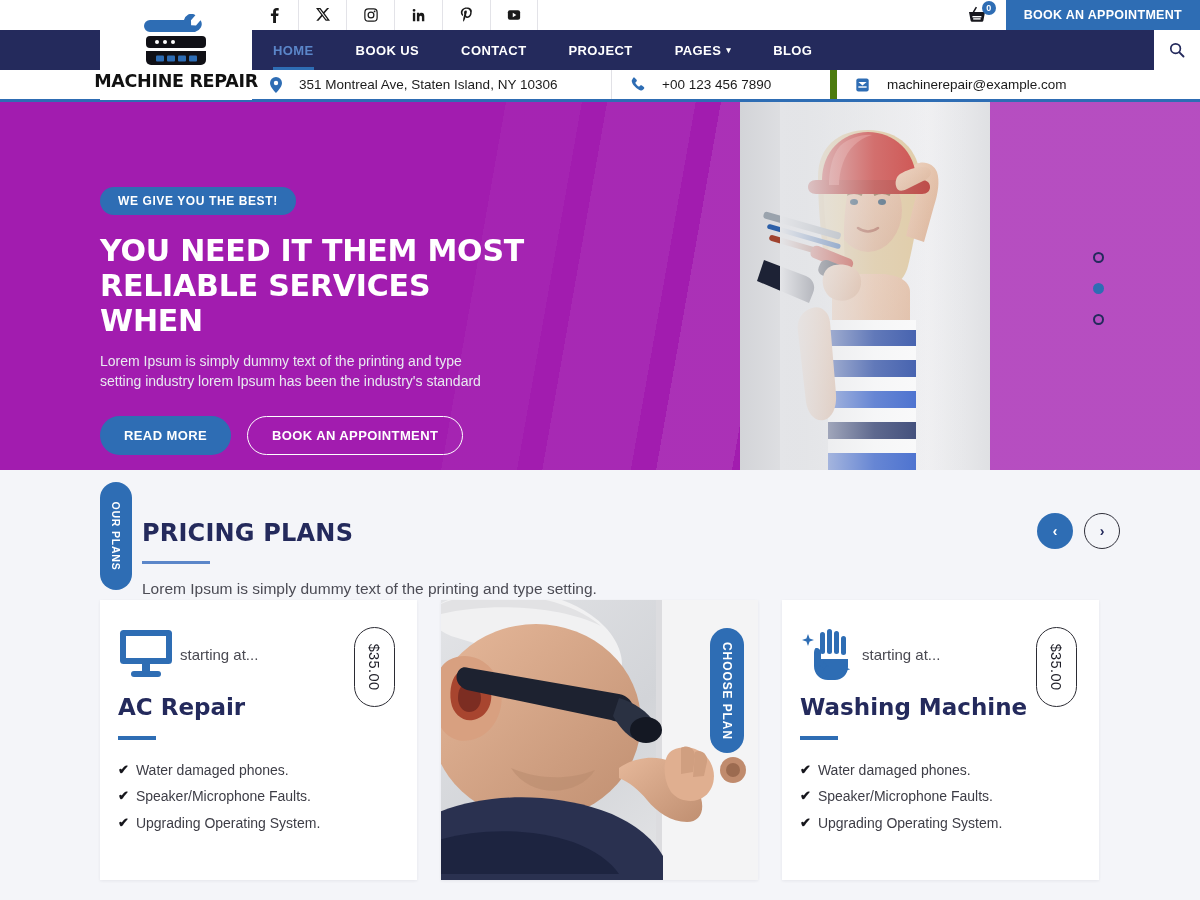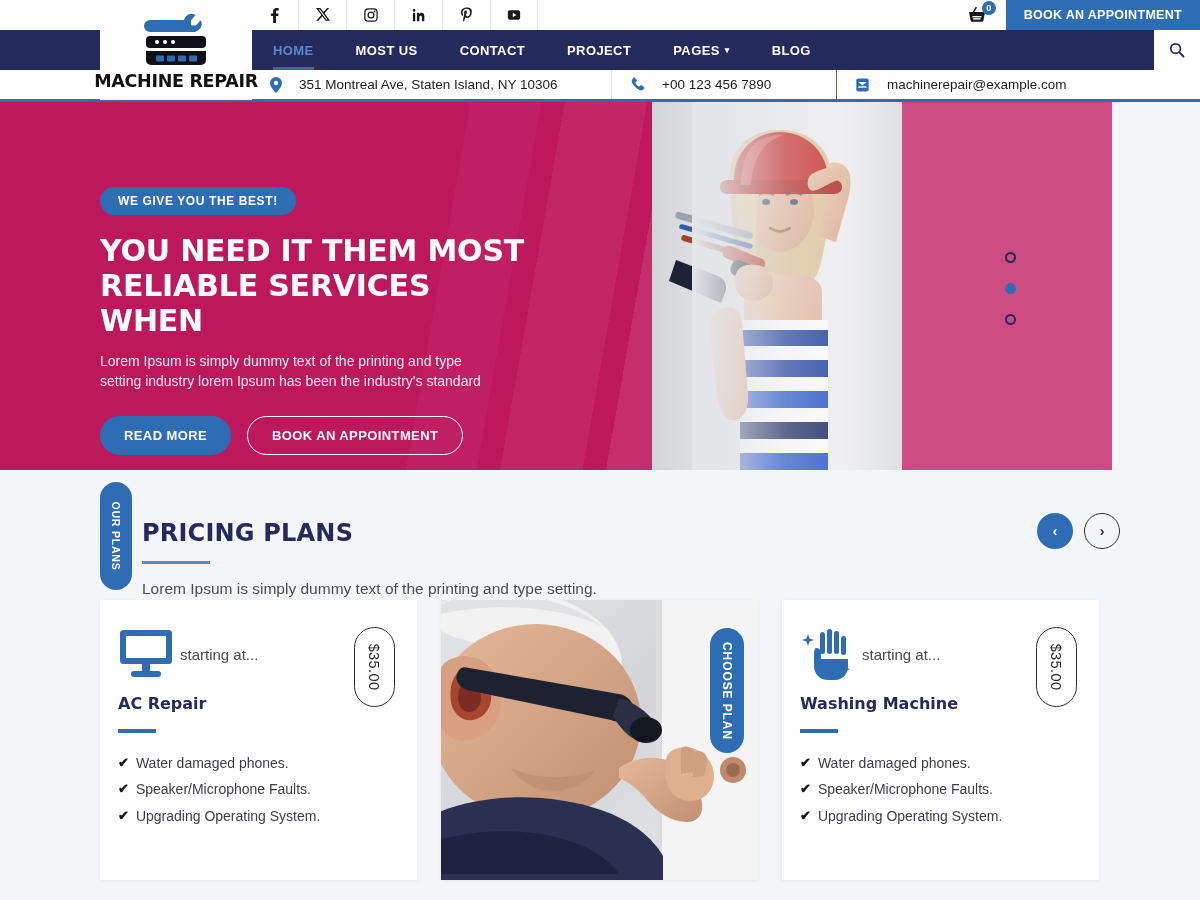--- a/index.html
+++ b/index.html
@@ -86,27 +86,27 @@
     background: #ffffff; border-bottom: 3px solid #2e6db4;
   }
   .contact-inner {
     position: absolute; left: 252px; top: 0; right: 0; height: 29px; display: flex;
   }
   .contact-item {
     display: flex; align-items: center; gap: 17px;
     font-size: 13.5px; color: #1b1b1b; padding: 0 18px; white-space: nowrap;
   }
   .c1 { width: 360px; border-right: 1px solid #e1e1e6; }
-  .c2 { width: 225px; border-right: 1px solid #4d7c0f; }
+  .c2 { width: 225px; border-right: 7px solid #4d7c0f; }
   .contact-item svg { flex: none; }
 
   
   .hero {
-    position: absolute; left: 0; top: 102px; width: 1112px; height: 368px;
-    background: #be185d; overflow: hidden;
+    position: absolute; left: 0; top: 102px; width: 1200px; height: 368px;
+    background: #a21caf; overflow: hidden;
   }
   .hero-stripes {
     position: absolute; inset: 0;
     background:
       linear-gradient(100deg, rgba(255,255,255,0) 40%, rgba(255,255,255,.035) 40%, rgba(255,255,255,.035) 46%, rgba(255,255,255,0) 46%),
       linear-gradient(100deg, rgba(255,255,255,0) 48%, rgba(255,255,255,.06) 48%, rgba(255,255,255,.06) 55%, rgba(255,255,255,0) 55%),
       linear-gradient(100deg, rgba(255,255,255,0) 57%, rgba(255,255,255,.095) 57%, rgba(255,255,255,.095) 63%, rgba(255,255,255,0) 63%),
       linear-gradient(100deg, rgba(255,255,255,0) 65%, rgba(255,255,255,.14) 65%, rgba(255,255,255,.14) 72%, rgba(255,255,255,0) 72%),
       linear-gradient(100deg, rgba(255,255,255,0) 74%, rgba(255,255,255,.22) 74%, rgba(255,255,255,.22) 100%);
   }
@@ -185,21 +185,21 @@
   .card {
     width: 317px; height: 280px; background: #ffffff; position: relative;
     box-shadow: 0 1px 3px rgba(30,30,60,.07);
   }
   .card-pad { padding: 28px 8px 0 18px; }
   .card-top { display: flex; align-items: center; }
   .svc-icon { width: 58px; height: 52px; flex: none; }
   .starting-at { font-size: 15px; color: #4a4a52; margin-left: 4px; }
   .card-title {
     font-family: "DejaVu Sans", sans-serif;
-    font-size: 16px; font-weight: bold; color: #242a5c; margin-top: 14px;
+    font-size: 23px; font-weight: bold; color: #242a5c; margin-top: 14px;
   }
   .card-rule { width: 38px; height: 4px; background: #2e6db4; margin-top: 16px; }
   .feat-list { margin-top: 22px; display: flex; flex-direction: column; gap: 10px; }
   .feat { display: flex; align-items: flex-start; gap: 7px; font-size: 14px; color: #3d3d46; }
   .feat .tick { color: #16161c; font-size: 13px; font-weight: bold; line-height: 1.25; }
   .price-badge {
     position: absolute; right: 22px; top: 27px; width: 41px; height: 80px;
     border: 1.6px solid #2b2b33; border-radius: 21px;
     display: flex; align-items: center; justify-content: center;
   }
@@ -306,21 +306,21 @@
   </svg>
   <div class="logo-text">MACHINE REPAIR</div>
 </div>
 
 <div class="navbar">
   <div class="nav-inner">
     <a class="nav-item active">
         <span>HOME</span>
       </a>
     <a class="nav-item">
-        <span>MOST US</span>
+        <span>BOOK US</span>
       </a>
     <a class="nav-item">
         <span>CONTACT</span>
       </a>
     <a class="nav-item">
         <span>PROJECT</span>
       </a>
     <a class="nav-item">
       <span>PAGES</span>
       <span class="nav-caret">▾</span>

